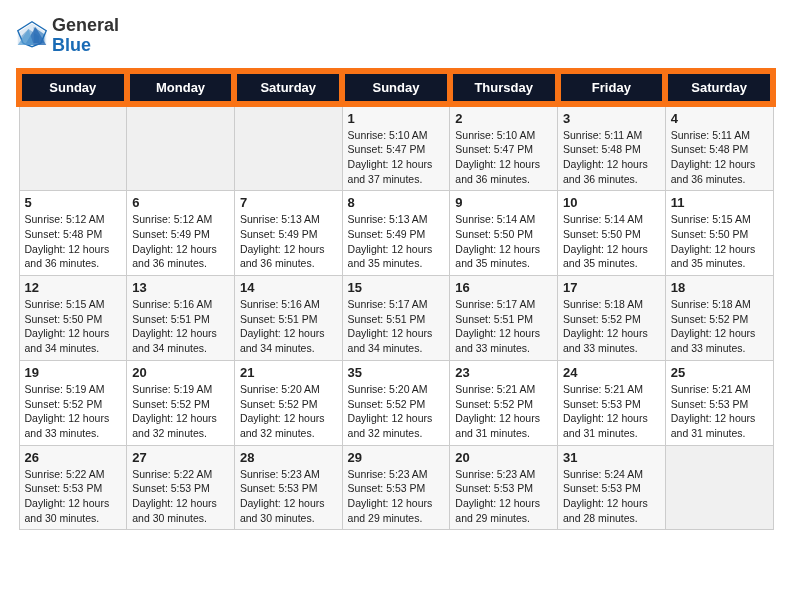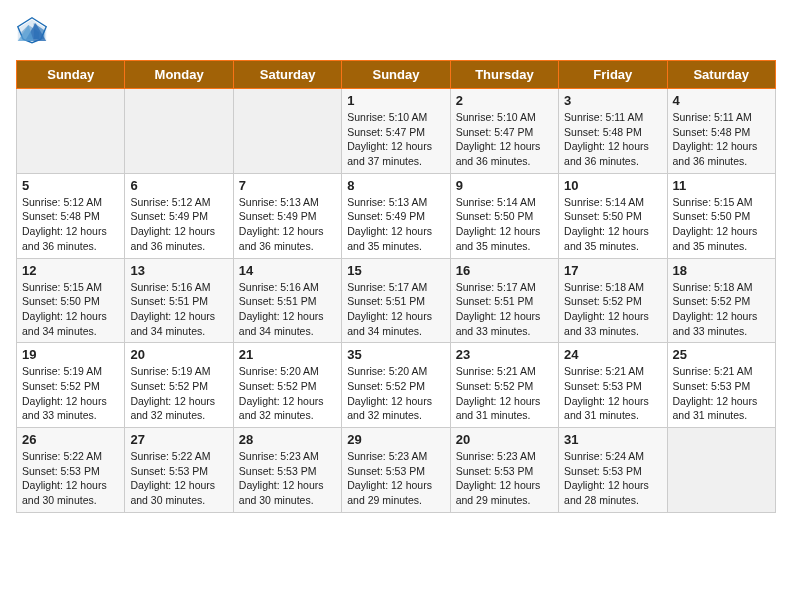--- a/index.html
+++ b/index.html
@@ -43,26 +43,26 @@
     .calendar-subtitle {
       font-size: 16px;
       color: #444;
     }
     table {
       width: 100%;
       border-collapse: collapse;
       table-layout: fixed;
     }
     thead tr th {
-      background: #a16207;
+      background: #0f172a;
       color: #fff;
       padding: 6px 8px;
       font-size: 13px;
       font-weight: bold;
-      border: 1px solid #f97316;
+      border: 6px solid #f97316;
     }
     tbody tr td {
       border: 1px solid #ccc;
       vertical-align: top;
       padding: 4px 5px;
       font-size: 11px;
       color: #222;
       height: 80px;
       background: #fff;
     }
@@ -94,20 +94,24 @@
   <div class="logo">
     <svg class="logo-icon" viewBox="0 0 36 36">
       <polygon points="18,4 34,14 34,28 18,28 2,28 2,14" fill="#1a6bb5" opacity="0.15"></polygon>
       <polygon points="20,8 32,16 32,26 20,26" fill="#1a6bb5" opacity="0.6"></polygon>
       <polygon points="14,10 26,18 26,26 14,26 6,26 6,18" fill="#1a6bb5" opacity="0.4"></polygon>
       <polygon points="18,2 34,12 28,26 18,30 8,26 2,12" fill="none" stroke="#1a6bb5" stroke-width="1.5"></polygon>
 
       <polygon points="10,28 22,8 34,28" fill="#2a6db5" opacity="0.8"></polygon>
       <polygon points="2,28 14,10 20,28" fill="#5a9fd4" opacity="0.7"></polygon>
     </svg>
+    <div class="logo-text">
+      <span class="logo-general">General</span><br>
+      <span class="logo-blue">Blue</span>
+    </div>
   </div>
 </div>
 
 <table>
   <thead>
     <tr id="weekday-header">
     <th>Sunday</th>
         <th>Monday</th>
         <th>Saturday</th>
         <th>Sunday</th>

